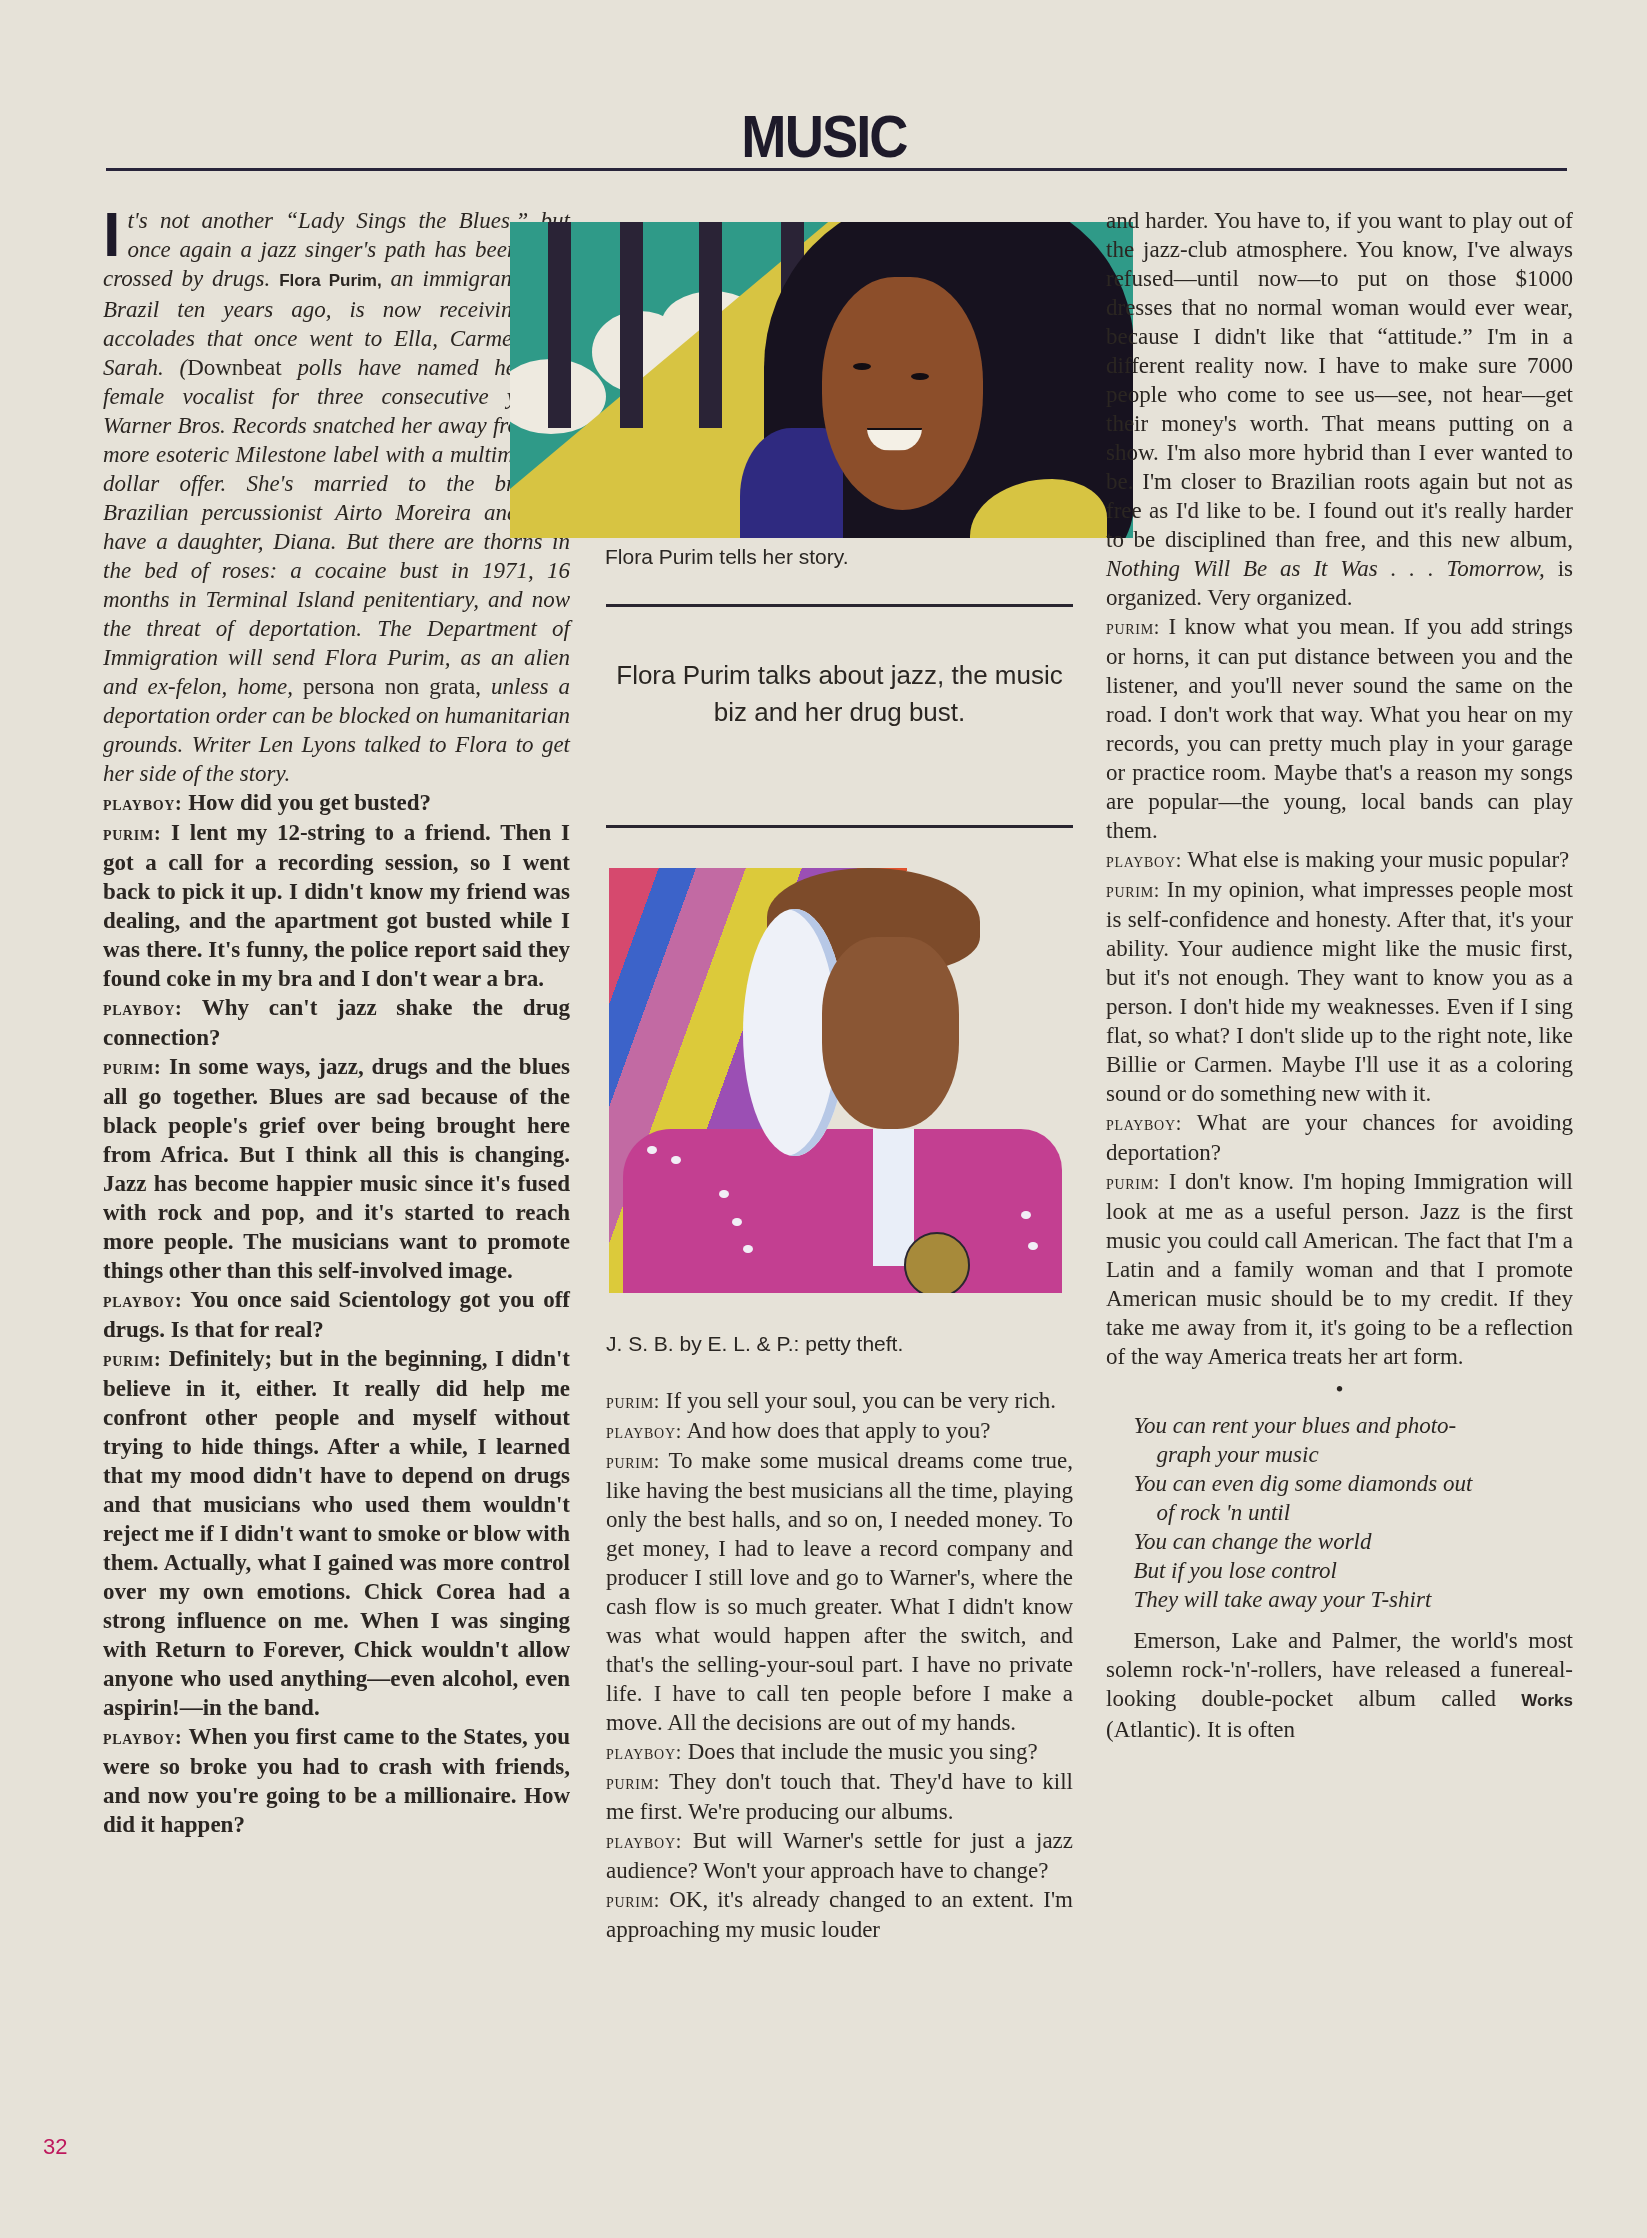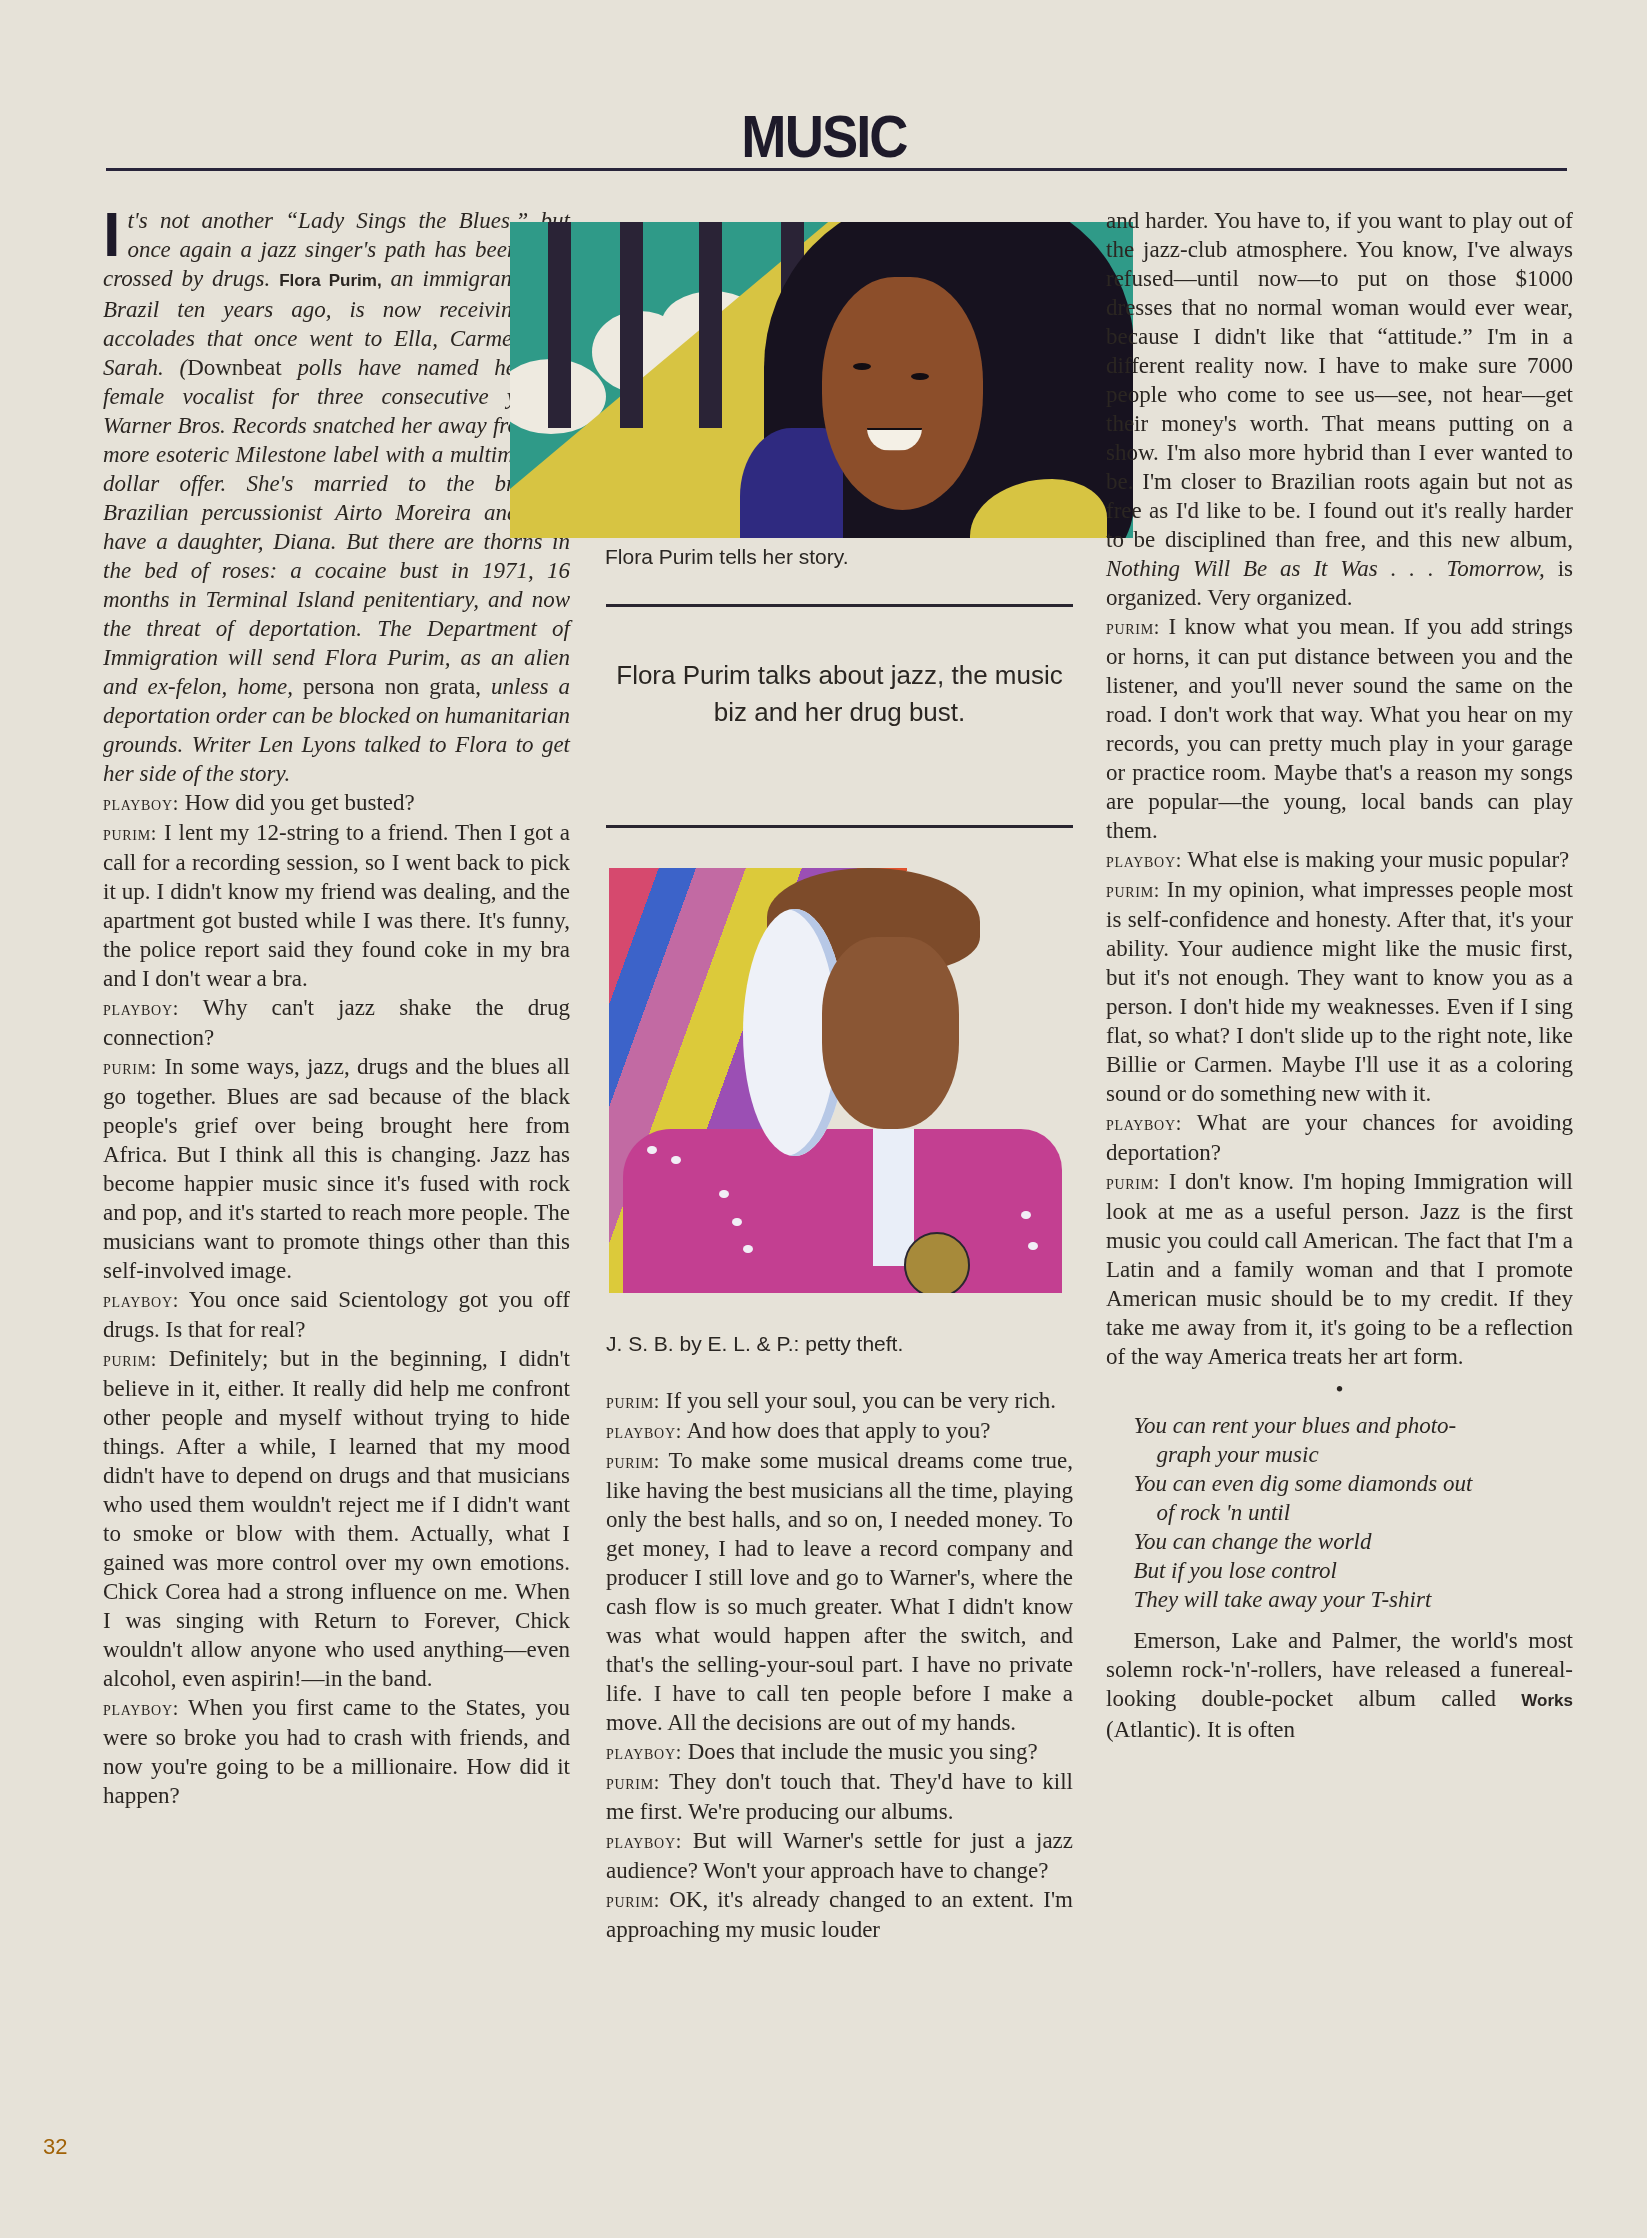--- a/index.html
+++ b/index.html
@@ -34,21 +34,21 @@
     font-family: "Liberation Sans", sans-serif; color: #1e1a2a;
   }
   .intro .up { font-style: normal; }
   .sans-bold {
     font-family: "Liberation Sans", "DejaVu Sans", sans-serif;
     font-weight: 700; font-style: normal; font-size: 17px;
   }
   .speaker {
     font-variant: small-caps; font-size: 20px; letter-spacing: 0.7px; text-transform: lowercase;
   }
-  .wrap-note { clear: both; }
+  .wrap-note { clear: both; font-weight: bold; }
   .illo1 {
     position: absolute; left: 510px; top: 222px; width: 623px; height: 316px;
     background: #2f9a88; overflow: hidden;
   }
   .illo1 .bar { position: absolute; top: 0; width: 23px; height: 206px; background: #2a2336; }
   .illo1 .cloud { position: absolute; background: #eeeae0; border-radius: 50%; }
   .illo1 .yellow {
     position: absolute; left: -82px; top: 123px; width: 617px; height: 302px;
     background: #d7c442; transform: rotate(-40deg); transform-origin: 50% 50%;
   }
@@ -115,21 +115,21 @@
     position: absolute; left: 295px; top: 364px; width: 62px; height: 62px;
     background: #a78a3a; border-radius: 50%; border: 2.7px solid #2a2630;
   }
   .illo2 .btn { position: absolute; width: 9.6px; height: 8.2px; background: #f1eef6; border-radius: 50%; }
   .bullet { text-align: center; font-size: 23px; margin: 4.1px 0 6.9px; }
   .verse { font-style: italic; margin: 0 0 12.3px 27.4px; text-align: left; }
   .verse .cont { padding-left: 23px; display: block; }
   .indent { text-indent: 27.4px; }
   .page-num {
     position: absolute; left: 43px; top: 2134px;
-    font-family: "Liberation Sans", "DejaVu Sans", sans-serif; font-size: 22px; color: #a16207;
+    font-family: "Liberation Sans", "DejaVu Sans", sans-serif; font-size: 22px; color: #be185d;
   }
 </style>
 </head>
 <body>
 
 <div class="section-title">MUSIC</div>
 <div class="title-rule"></div>
 
 <div class="col col1">
   <p class="intro">

